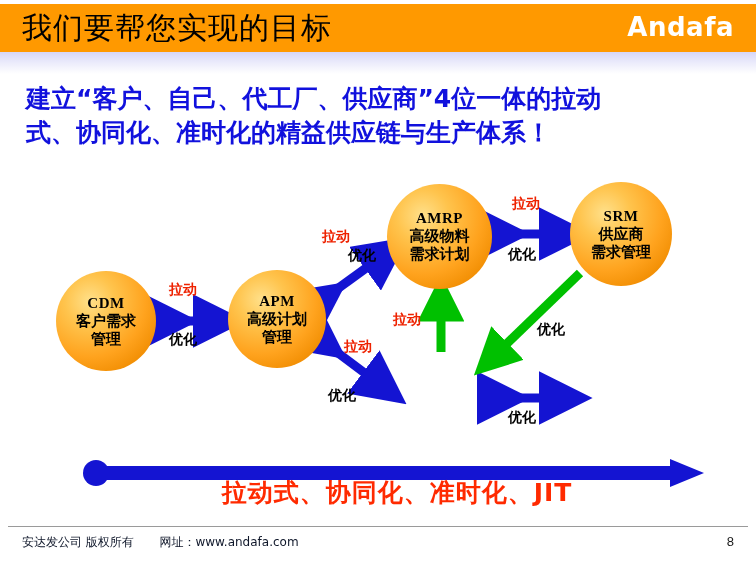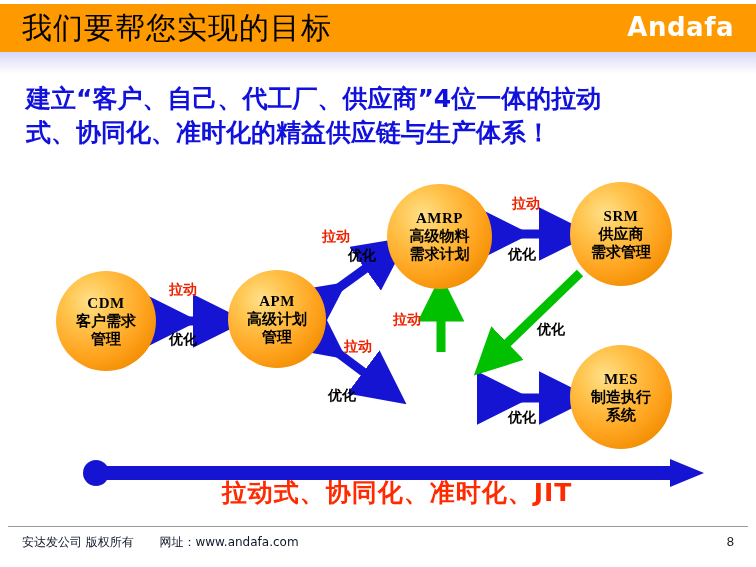--- a/index.html
+++ b/index.html
@@ -180,25 +180,20 @@
       <div class="cn">需求计划</div>
     </div>
 
     <div class="node n-srm">
       <div class="code">SRM</div>
       <div class="cn">供应商</div>
       <div class="cn">需求管理</div>
     </div>
 
 
-    <div class="node n-mes">
-      <div class="code">MES</div>
-      <div class="cn">制造执行</div>
-      <div class="cn">系统</div>
-    </div>
 
     <div class="elabel pull" style="left:169px;top:122px;">拉动</div>
     <div class="elabel opt" style="left:169px;top:172px;">优化</div>
 
     <div class="elabel pull" style="left:322px;top:69px;">拉动</div>
     <div class="elabel opt" style="left:348px;top:88px;">优化</div>
 
     <div class="elabel pull" style="left:512px;top:36px;">拉动</div>
     <div class="elabel opt" style="left:508px;top:87px;">优化</div>
 

